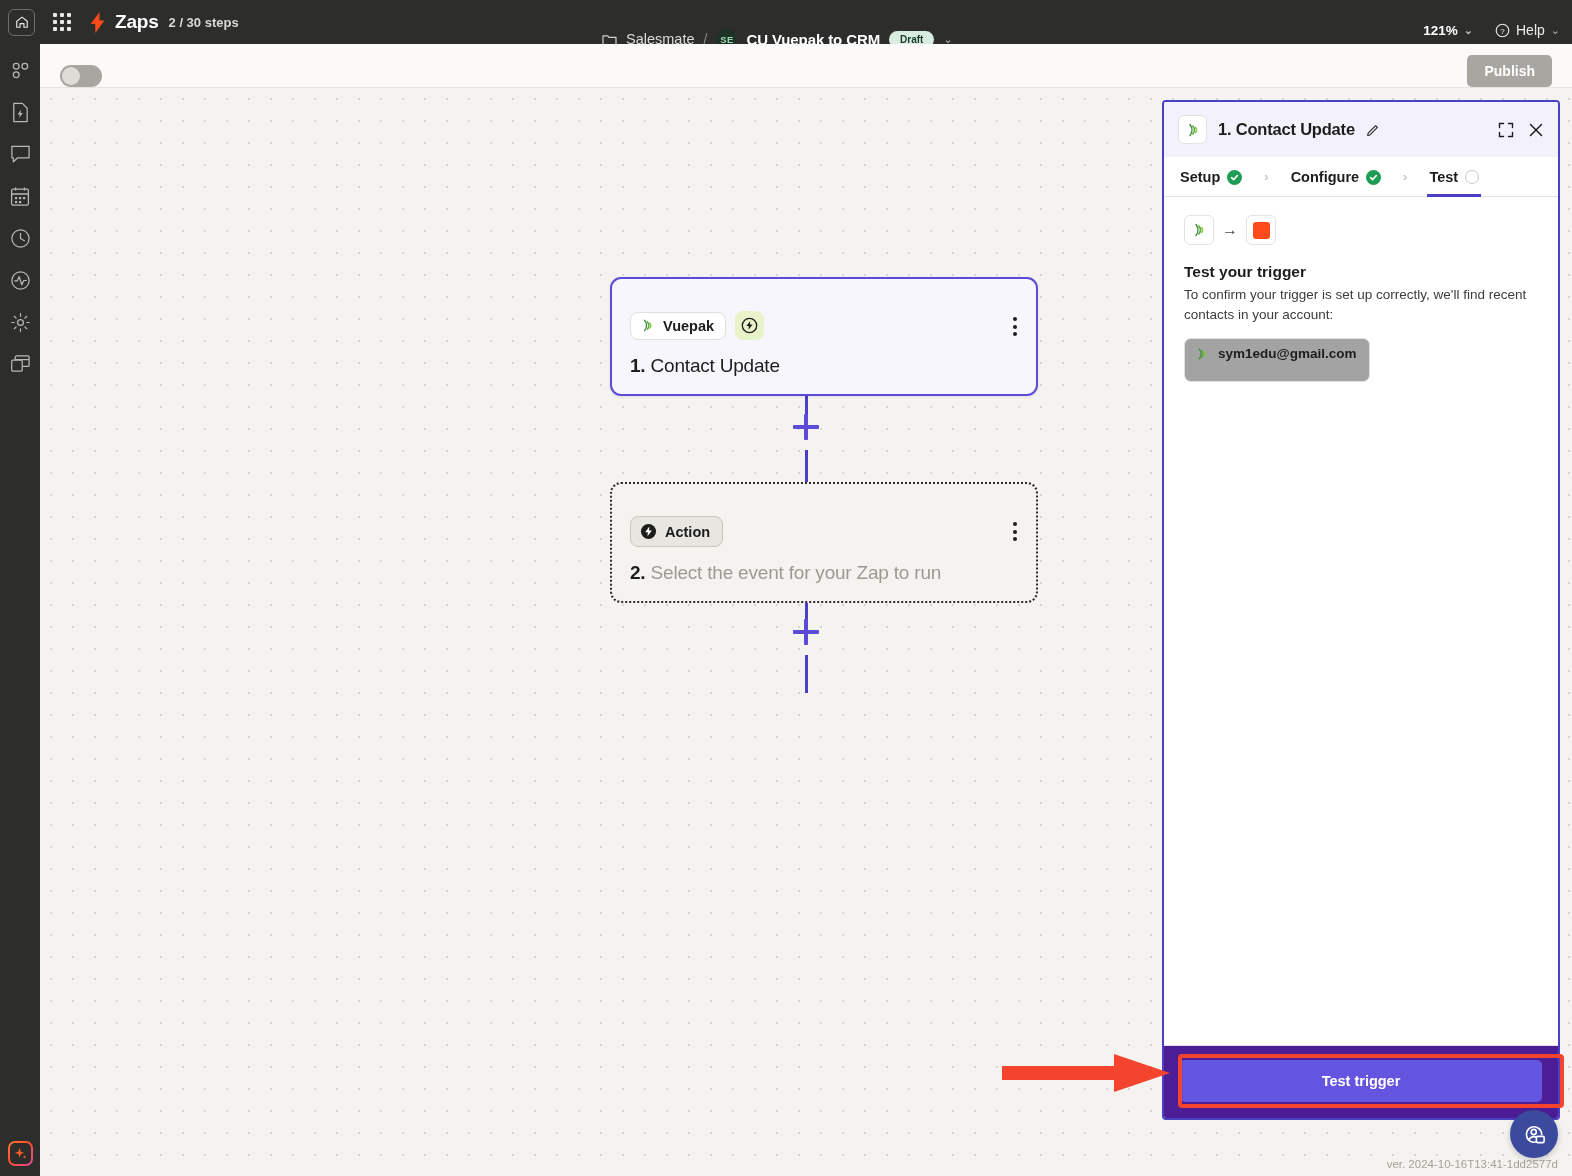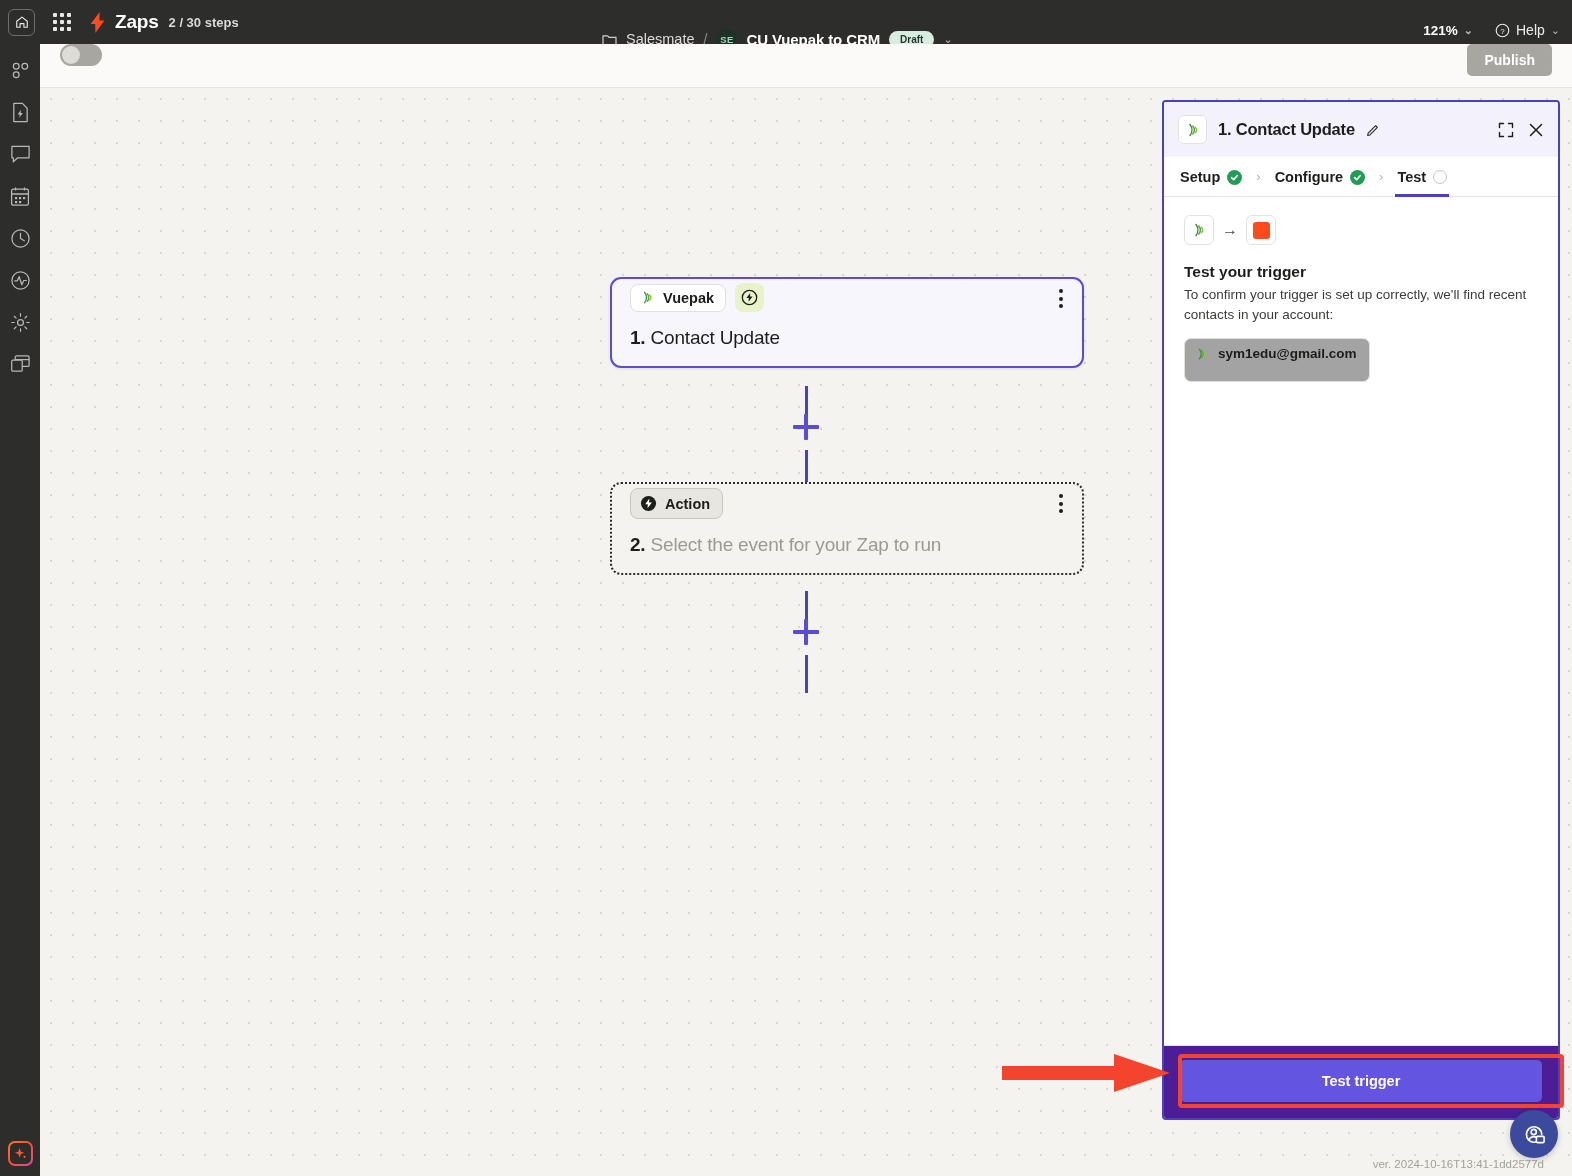--- a/index.html
+++ b/index.html
@@ -76,21 +76,21 @@
   }
   .ai-inner {
     width: 100%; height: 100%; border-radius: 5px; background: #2d2e2c;
     display: flex; align-items: center; justify-content: center;
   }
 
   
   .subbar {
     position: absolute; left: 40px; top: 44px; width: 1532px; height: 44px;
     background: #fbfaf8; border-bottom: 1px solid #e6e4e0;
-    display: flex; align-items: flex-start; justify-content: space-between;
+    display: flex; align-items: flex-end; justify-content: space-between;
     padding: 0 20px;
   }
   .toggle {
     width: 42px; height: 22px; border-radius: 11px; background: #a8a6a1;
     position: relative; cursor: pointer;
   }
   .toggle .knob {
     position: absolute; left: 2px; top: 2px; width: 18px; height: 18px;
     border-radius: 50%; background: #dedcd7;
   }
@@ -102,22 +102,22 @@
   
   .canvas {
     position: absolute; left: 40px; top: 88px; width: 1532px; height: 1088px;
     background-color: #f4f3ef;
     background-image: radial-gradient(#d9d7d1 1.1px, transparent 1.1px);
     background-size: 22px 22px;
     overflow: hidden;
   }
 
   .node {
-    position: absolute; width: 474px; border-radius: 11px;
-    padding: 4px 18px 17px 18px;
+    position: absolute; width: 428px; border-radius: 11px;
+    padding: 32px 18px 17px 18px;
   }
   .node-trigger {
     left: 570px; top: 189px; background: #f7f6fd;
     border: 2.5px solid #5b4bd6; box-shadow: 0 1px 3px rgba(0,0,0,.09);
   }
   .node-action {
     left: 570px; top: 394px; background: #f4f3ef;
     border: 2.5px dotted #2d2e2c;
   }
   .node-head { display: flex; align-items: center; gap: 9px; position: relative; }
@@ -154,42 +154,42 @@
   }
   .plus-btn::before, .plus-btn::after {
     content: ""; position: absolute; background: #5b4bd6; border-radius: 1px;
   }
   .plus-btn::before { left: 11px; top: 0; width: 4px; height: 26px; }
   .plus-btn::after { top: 11px; left: 0; height: 4px; width: 26px; }
   .plus-1 { top: 326px; }
   .plus-2 { top: 531px; }
 
   .version {
-    position: absolute; right: 28px; bottom: 6px; color: #a3a19b; font-size: 11.5px;
+    position: absolute; right: 14px; bottom: 6px; color: #a3a19b; font-size: 11.5px;
   }
 
   
   .panel {
     position: absolute; right: 12px; top: 100px; width: 398px; height: 1020px;
     background: #fff; border: 2px solid #4b3fc4; border-radius: 4px;
     display: flex; flex-direction: column; overflow: hidden;
   }
   .panel-head {
     background: #f3f2fc; padding: 13px 14px; display: flex; align-items: center; gap: 11px;
   }
   .panel-app-icon {
     width: 29px; height: 29px; background: #fff; border: 1px solid #e4e2dd;
     border-radius: 6px; display: flex; align-items: center; justify-content: center;
   }
   .panel-title { font-size: 16.5px; font-weight: bold; color: #1d1e1c; letter-spacing: -.2px; }
   .panel-head-actions { margin-left: auto; display: flex; align-items: center; gap: 14px; }
   .icon-btn { cursor: pointer; display: flex; align-items: center; justify-content: center; }
 
   .panel-tabs {
-    display: flex; align-items: center; gap: 12px; padding: 0 14px;
+    display: flex; align-items: center; gap: 20px; padding: 0 14px;
     border-bottom: 1px solid #e6e4e0; background: #fff;
   }
   .tab { display: flex; align-items: center; gap: 7px; padding: 12px 2px 11px; cursor: pointer; position: relative; }
   .tab-label { font-size: 14.5px; font-weight: bold; color: #1d1e1c; }
   .tab.active::after {
     content: ""; position: absolute; left: 0; right: 0; bottom: -1px; height: 3px; background: #4b3fc4;
   }
   .check-ok {
     width: 15px; height: 15px; border-radius: 50%; background: #1f9d55;
     display: flex; align-items: center; justify-content: center;

